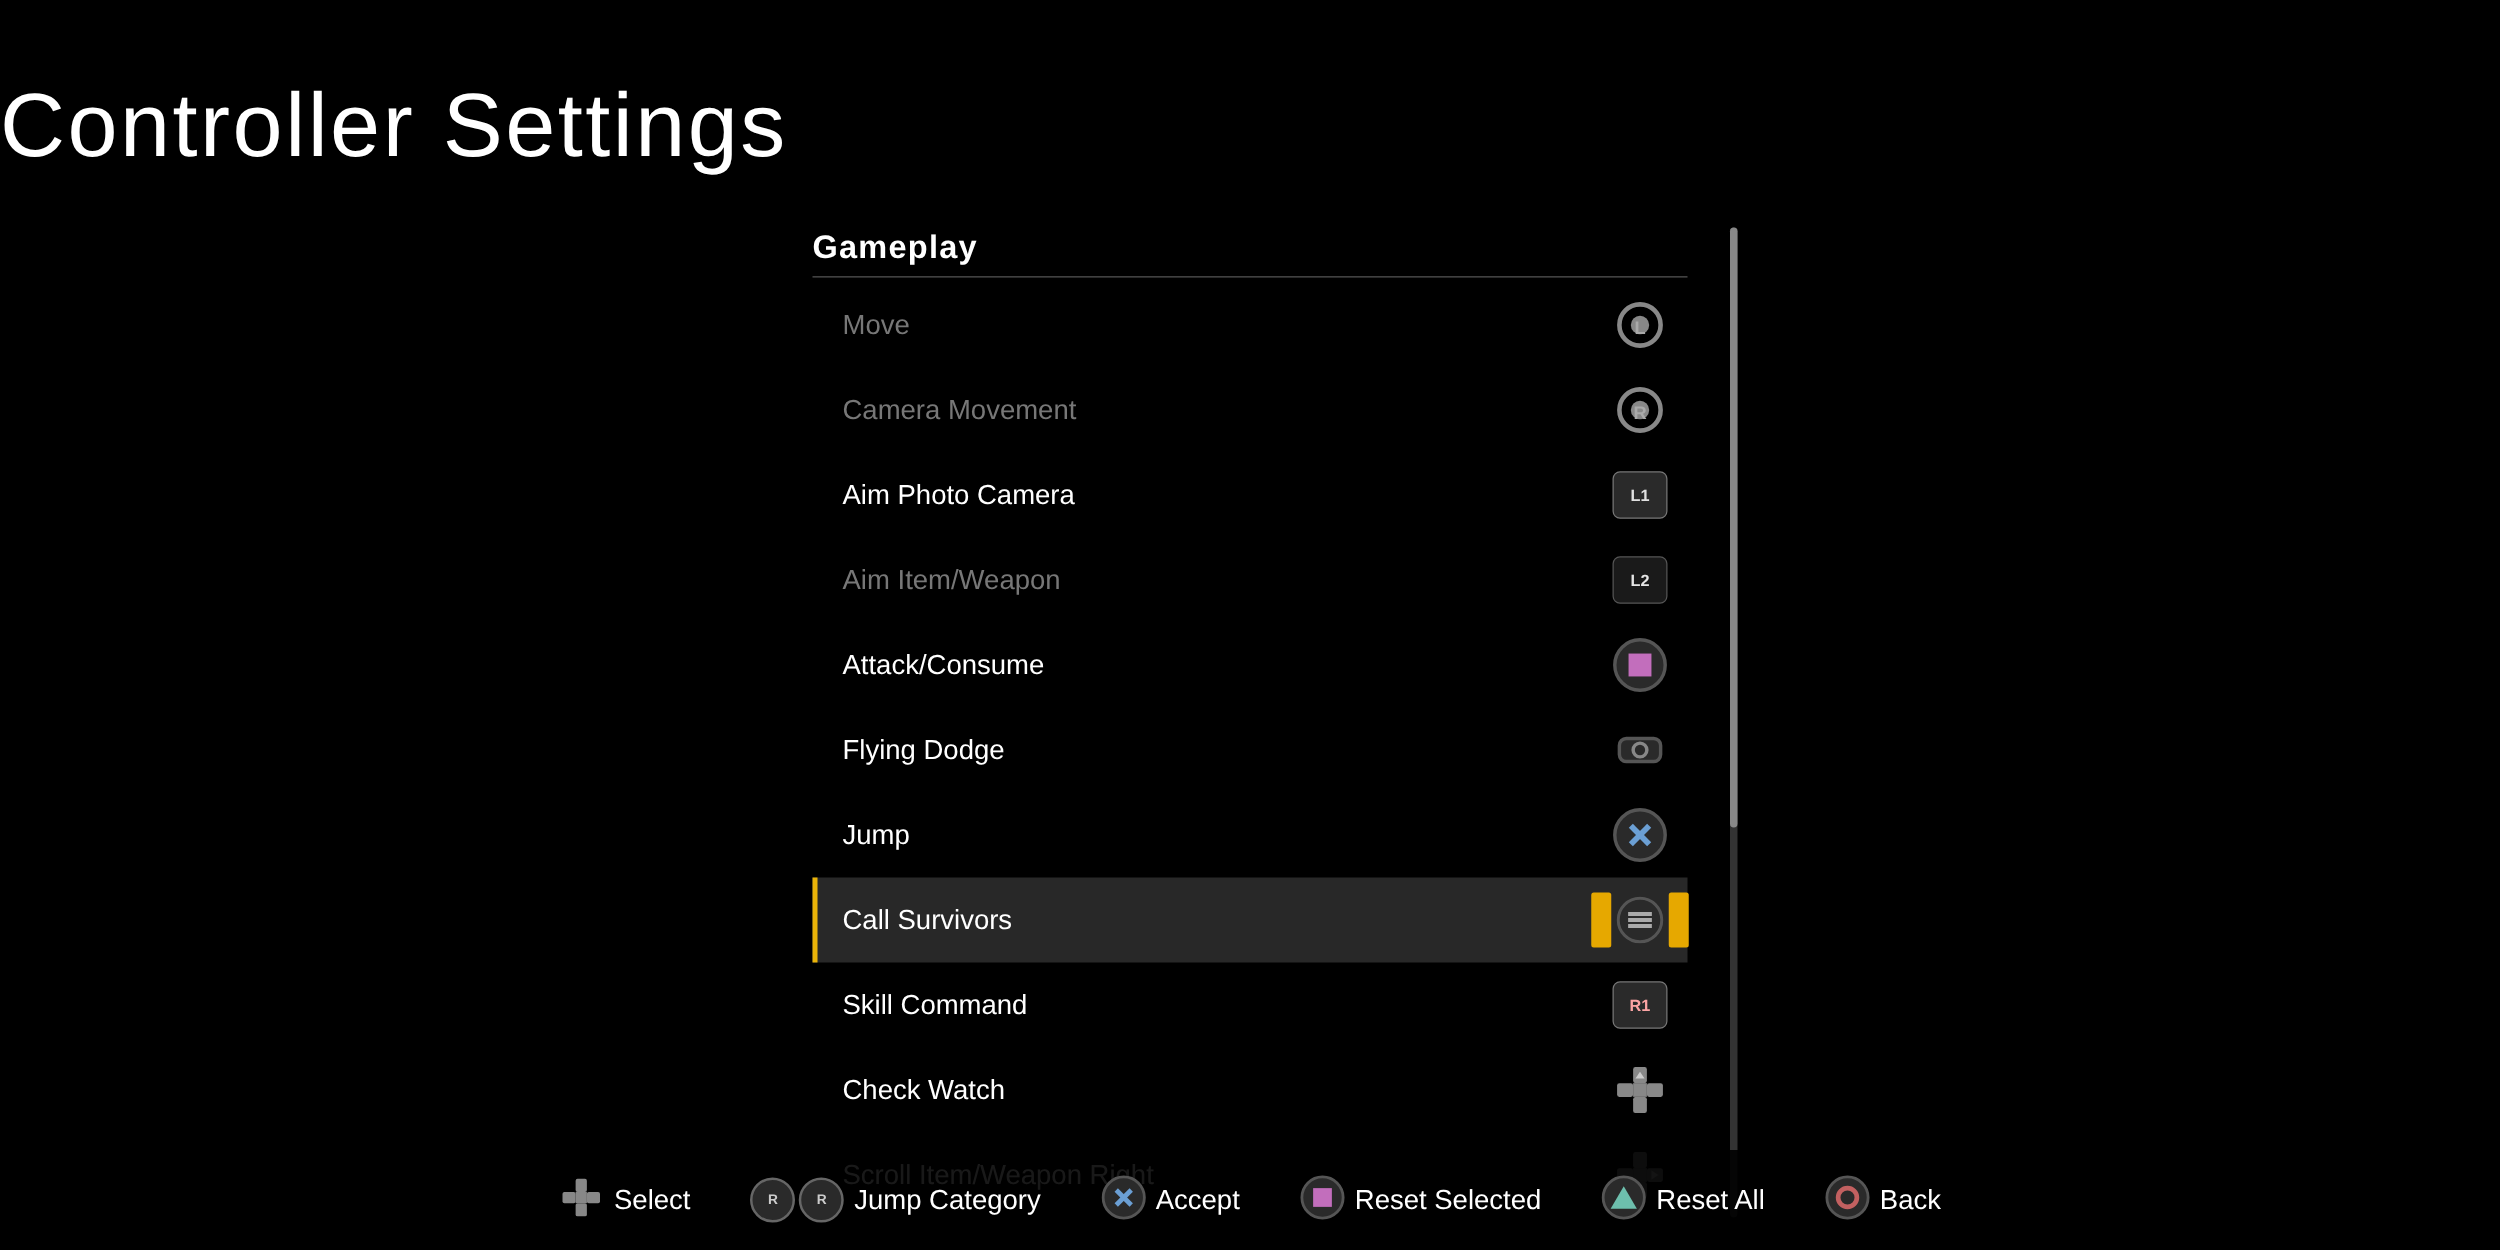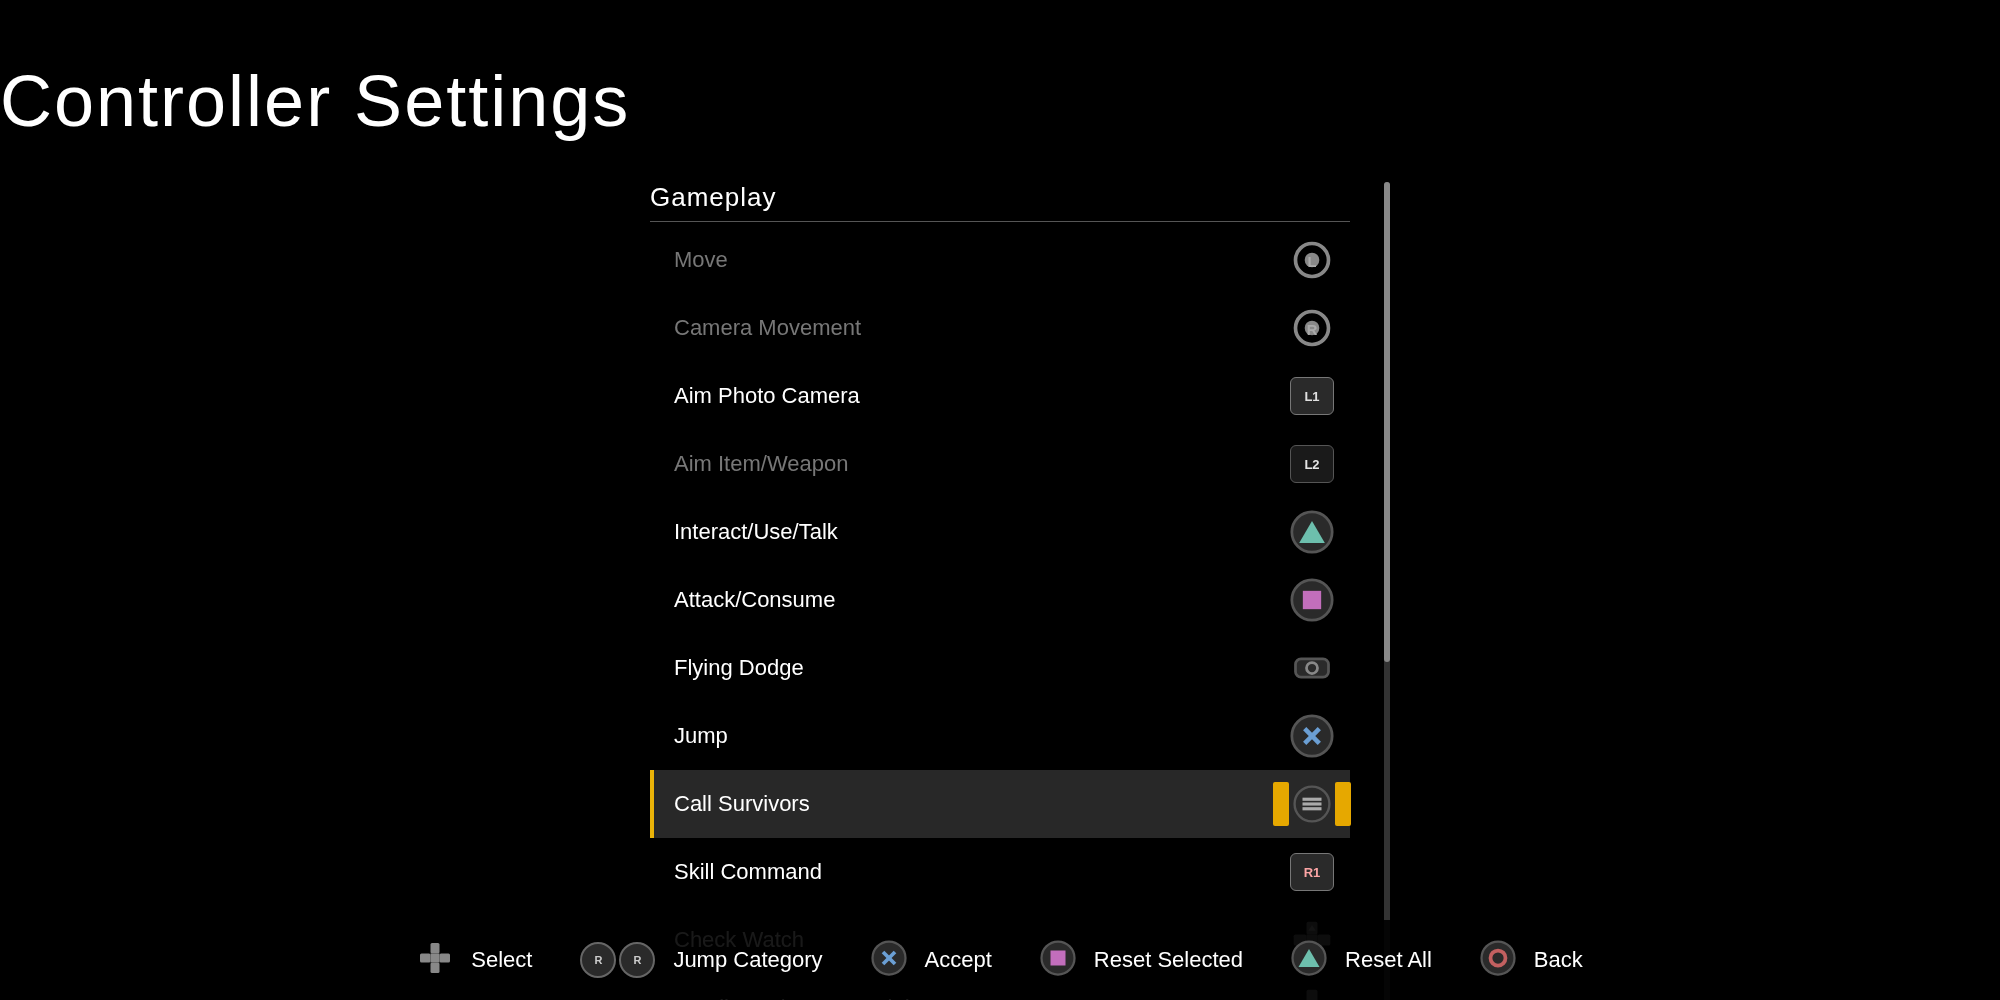--- a/index.html
+++ b/index.html
@@ -48,21 +48,21 @@
       width: 6px;
       height: 480px;
       background: #888;
       border-radius: 3px;
       position: absolute;
       top: 0;
     }
 
     .section-header {
       font-size: 26px;
-      font-weight: normal;
+      font-weight: bold;
       color: #fff;
       padding-bottom: 8px;
       border-bottom: 1px solid #555;
       margin-bottom: 4px;
       letter-spacing: 1px;
     }
 
     .binding-row {
       display: flex;
       align-items: center;
@@ -140,21 +140,21 @@
       background: rgba(0,0,0,0.9);
       display: flex;
       align-items: center;
       justify-content: center;
       gap: 48px;
     }
 
     .bottom-action {
       display: flex;
       align-items: center;
-      gap: 18px;
+      gap: 8px;
     }
 
     .bottom-action-label {
       font-size: 22px;
       color: #fff;
     }
 
     .small-btn {
       width: 36px;
       height: 36px;
@@ -205,29 +205,20 @@
           <div class="binding-row">
             <span class="action-label">Aim Photo Camera</span>
             <div class="binding-icon">
               <div class="btn-icon" style="border-radius:6px;font-size:13px;font-weight:bold;color:#e0e0e0;background:#2a2a2a;border:1.5px solid #777">L1</div>
             </div>
           </div>
           <div class="binding-row dimmed">
             <span class="action-label">Aim Item/Weapon</span>
             <div class="binding-icon">
               <div class="btn-icon" style="border-radius:6px;font-size:13px;font-weight:bold;color:#e5e5e5;background:#1a1a1a;border:1.5px solid #555">L2</div>
-            </div>
-          </div>
-          <div class="binding-row">
-            <span class="action-label">Interact/Use/Talk</span>
-            <div class="binding-icon">
-              <svg viewBox="0 0 24 24">
-                <circle cx="12" cy="12" r="11" fill="#2a2a2a" stroke="#555" stroke-width="1.5"></circle>
-                <polygon points="12,6 19,18 5,18" fill="#6dbfad" stroke="none"></polygon>
-              </svg>
             </div>
           </div>
           <div class="binding-row">
             <span class="action-label">Attack/Consume</span>
             <div class="binding-icon">
               <svg viewBox="0 0 24 24">
                 <circle cx="12" cy="12" r="11" fill="#2a2a2a" stroke="#555" stroke-width="1.5"></circle>
                 <rect x="7" y="7" width="10" height="10" fill="#c26ebc" stroke="none"></rect>
               </svg>
             </div>

